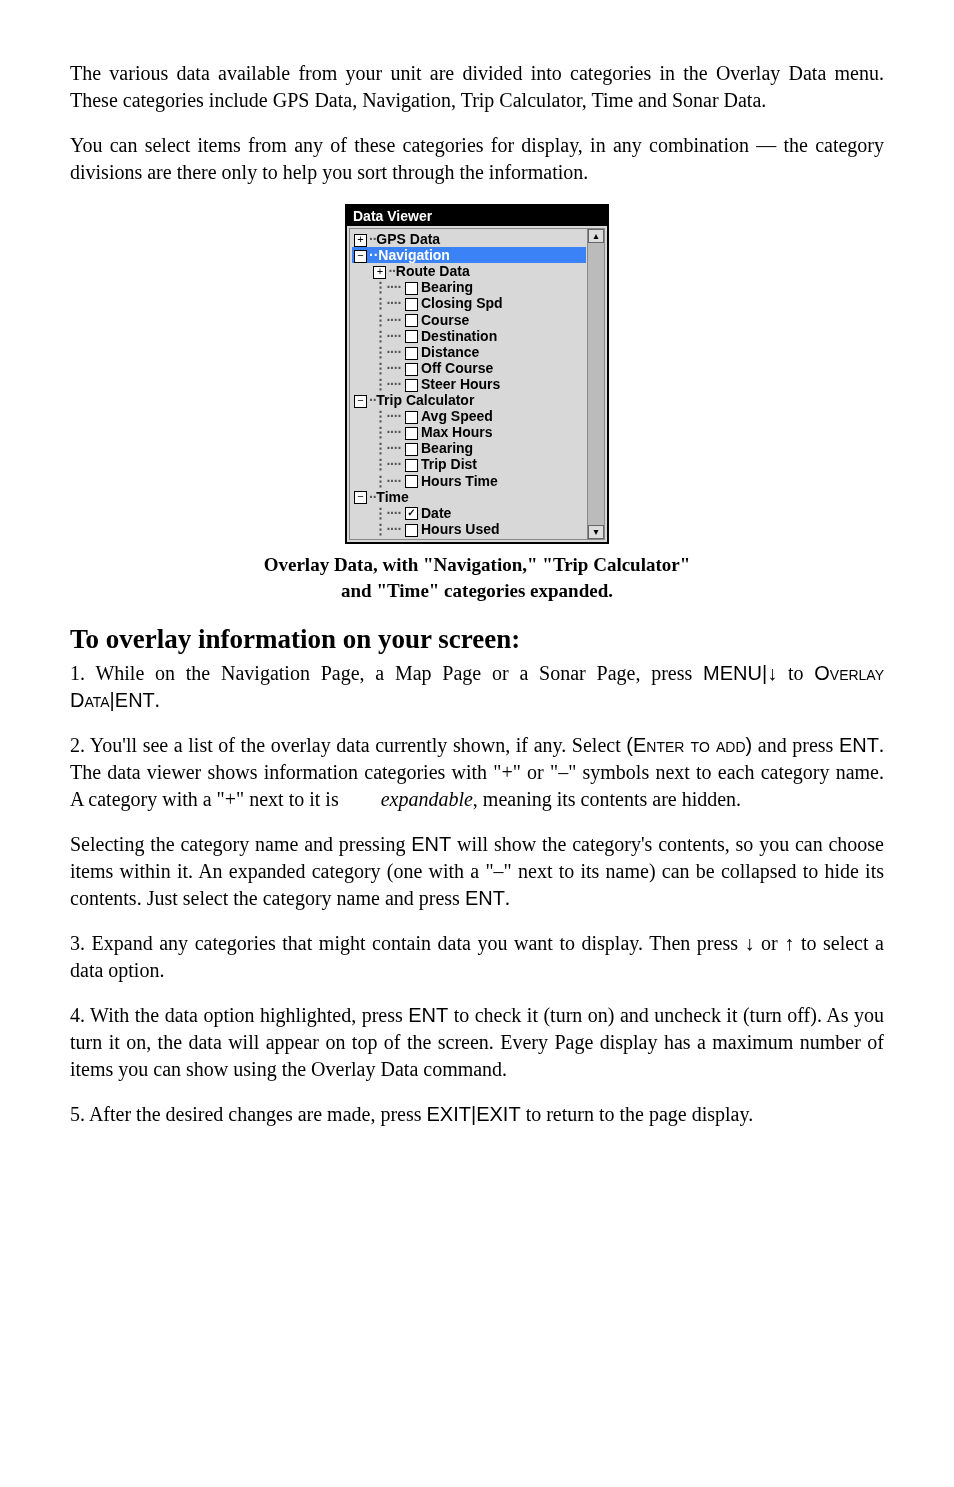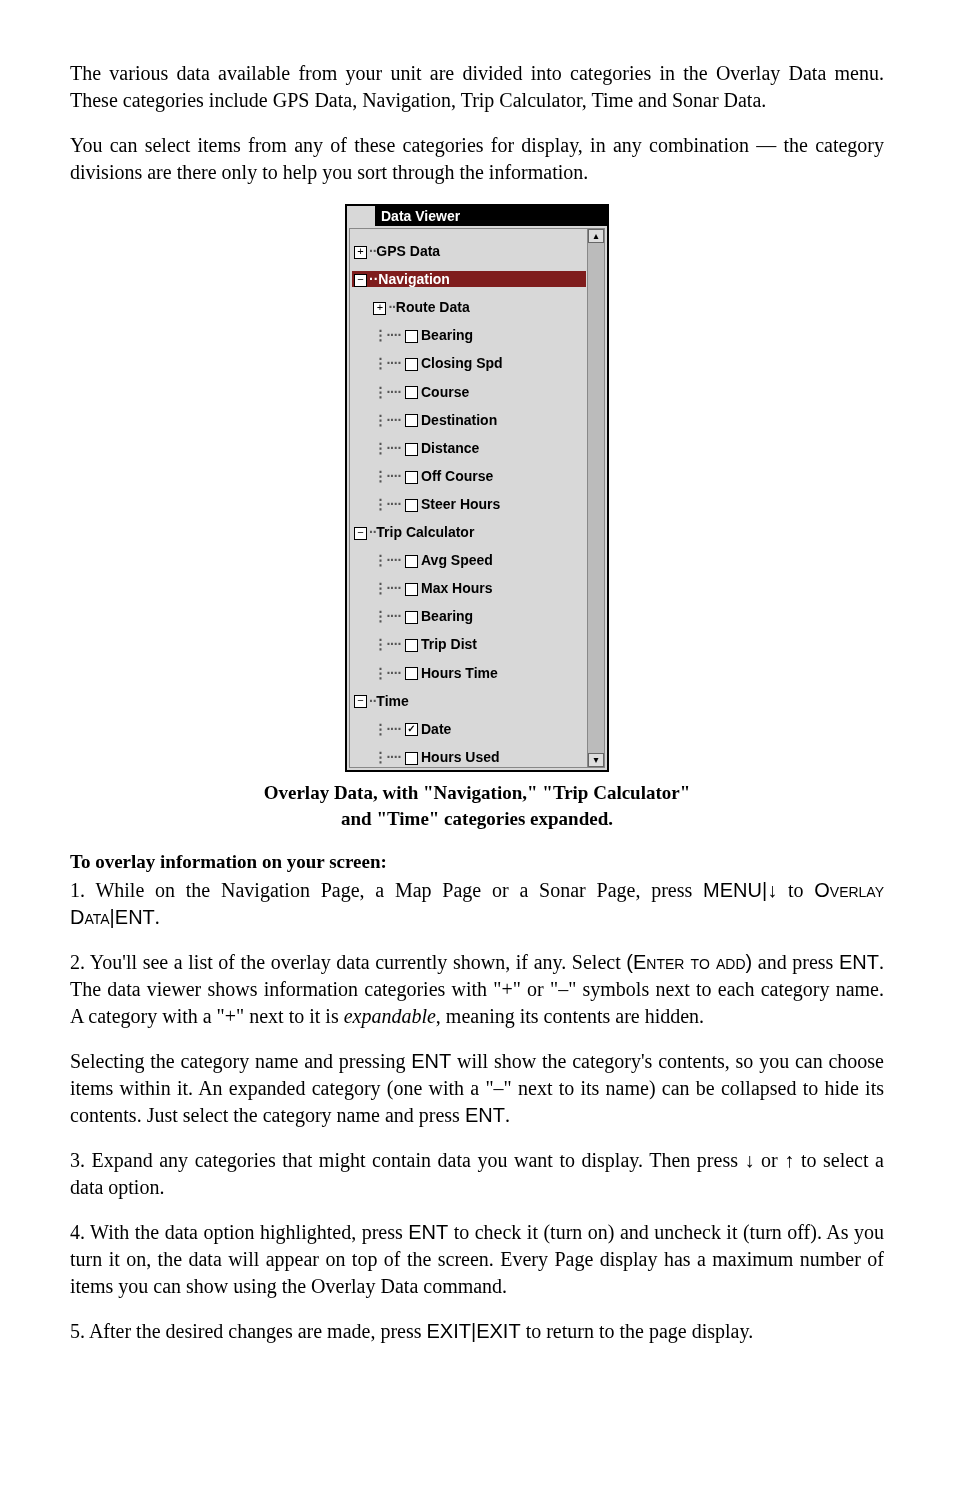--- a/index.html
+++ b/index.html
@@ -27,21 +27,20 @@
   font-family: Arial, Helvetica, sans-serif;
   font-size: 14px;
   line-height: 1.15;
 }
 .dv-title {
   background: #000;
   color: #fff;
   font-weight: bold;
   padding: 2px 6px;
   font-family: Arial, sans-serif;
-  margin-left: 28px;
 }
 .dv-body {
   position: relative;
   background: #d8d8d8;
   border: 1px solid #888;
   margin: 2px;
 }
 .dv-scroll {
   position: absolute;
   right: 0; top: 0; bottom: 0;
@@ -59,24 +58,23 @@
   text-align: center;
   line-height: 12px;
 }
 .dv-scroll .arrow.up { top: 0; }
 .dv-scroll .arrow.down { bottom: 0; }
 .dv-content { padding: 2px 18px 2px 2px; }
 .tree-row {
   white-space: nowrap;
   padding: 0 2px;
   font-weight: bold;
-  margin-top: 12px;
 }
 .tree-row.selected {
-  background: #7f1d1d;
+  background: #3b82f6;
   color: #fff;
 }
 .expander {
   display: inline-block;
   width: 11px; height: 11px;
   border: 1px solid #000;
   background: #fff;
   color: #000;
   font-size: 11px;
   line-height: 9px;
@@ -103,24 +101,24 @@
 }
 .caption {
   text-align: center;
   font-weight: bold;
   font-size: 19px;
   margin: 6px 0 18px 0;
   font-family: 'Century Schoolbook', Georgia, serif;
 }
 .sect-head {
   font-weight: bold;
-  font-size: 19px;
+  font-size: 27px;
   margin: 4px 0 2px 0;
 }
-.ital { font-style: italic; }
+.ital { font-style: italic; margin-left: 37px; }
 .arrow-down::after { content: "↓"; }
 .arrow-up::after { content: "↑"; }
 </style>
 </head>
 <body>
 
 <p>The various data available from your unit are divided into categories in the Overlay Data menu. These categories include GPS Data, Navigation, Trip Calculator, Time and Sonar Data.</p>
 
 <p>You can select items from any of these categories for display, in any combination — the category divisions are there only to help you sort through the information.</p>
 

